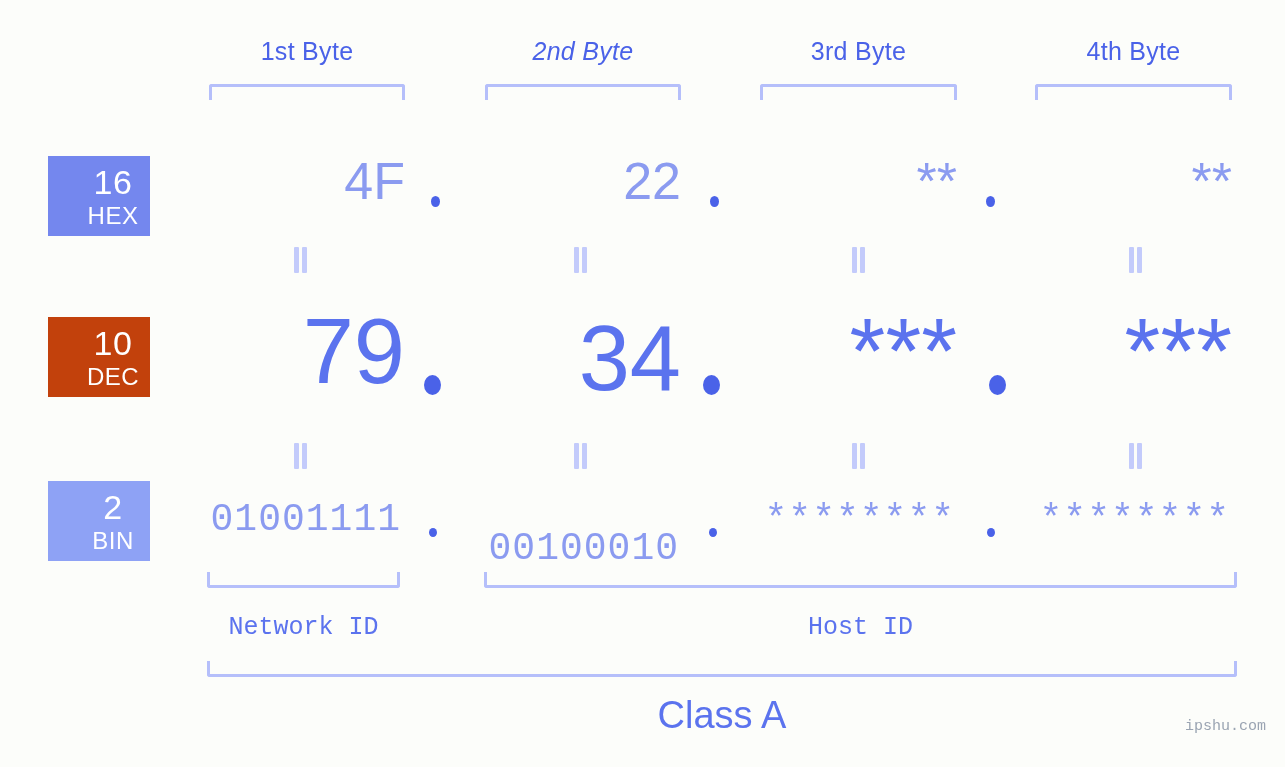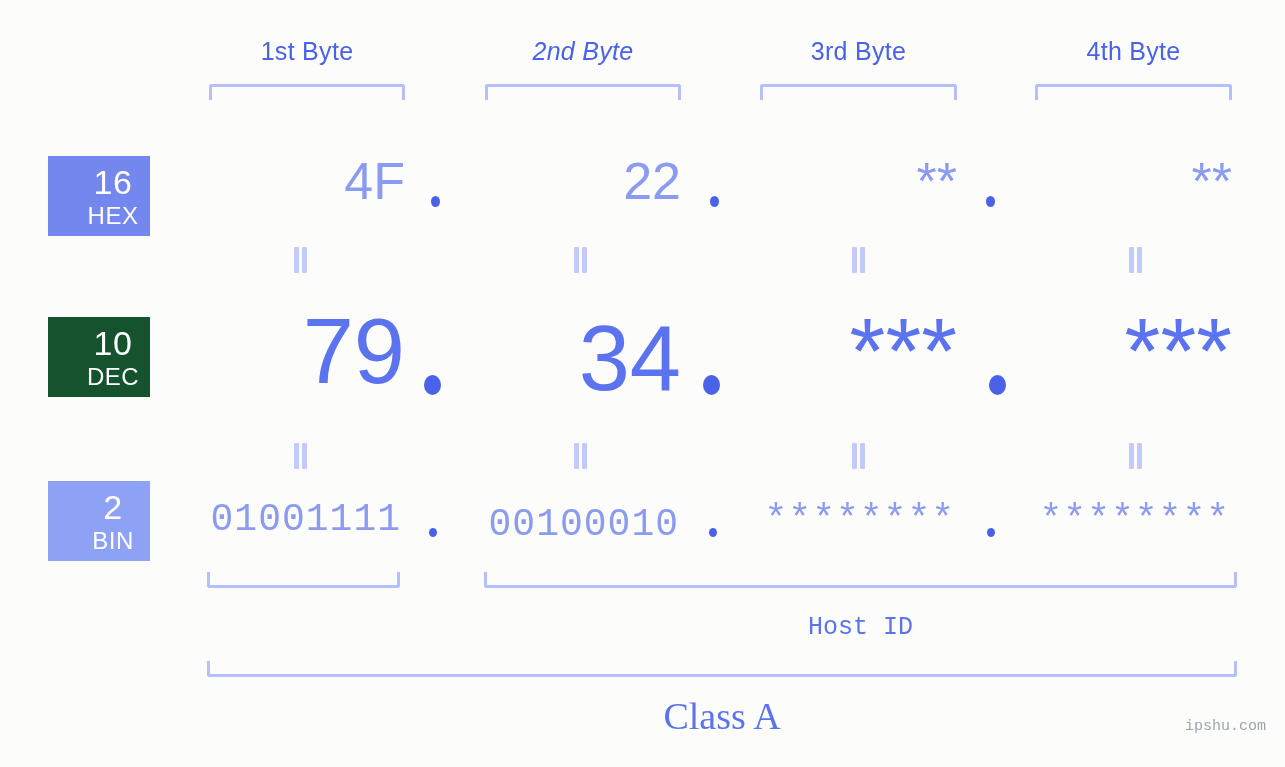--- a/index.html
+++ b/index.html
@@ -82,21 +82,21 @@
   .idlabel{
     position:absolute;
     font-family:"Liberation Mono", monospace;
     font-size:25px;
     color:#5b73ee;
     text-align:center;
     white-space:nowrap;
   }
   .classlabel{
     position:absolute;
-    font-family:Liberation Serif, serif;
+    font-family:Liberation Sans, sans-serif;
     font-size:38px;
     color:#5b73ee;
     text-align:center;
     white-space:nowrap;
   }
   .watermark{
     position:absolute;
     font-family:"Liberation Mono", monospace;
     font-size:15px;
     color:#9aa4b2;
@@ -143,21 +143,21 @@
     </div>
   <div class="eq" style="left:852px;top:247px;">
       <span class="a"></span>
       <span class="b"></span>
     </div>
   <div class="eq" style="left:1129px;top:247px;">
       <span class="a"></span>
       <span class="b"></span>
     </div>
 
-  <div class="badge" style="left:48px;top:317px;background:#14532d;">
+  <div class="badge" style="left:48px;top:317px;background:#c2410c;">
     <span class="num">10</span>
     <span class="sys">DEC</span>
   </div>
 
   <div class="decrow">
     <div class="val" style="left:209px;top:305px;width:196px;">79</div>
     <div class="dot big" style="left:424px;top:375px;"></div>
     <div class="val" style="left:485px;top:312px;width:196px;">34</div>
     <div class="dot big" style="left:703px;top:375px;"></div>
     <div class="val" style="left:760px;top:305px;width:197px;">***</div>
@@ -183,30 +183,31 @@
     </div>
 
   <div class="badge" style="left:48px;top:481px;background:#8ea2f5;">
     <span class="num">2</span>
     <span class="sys">BIN</span>
   </div>
 
   <div class="binrow">
     <div class="val" style="left:205px;top:501px;width:196px;">01001111</div>
     <div class="dot tiny" style="left:429px;top:528px;"></div>
-    <div class="val" style="left:483px;top:506px;width:196px;">00100010</div>
+    <div class="val" style="left:483px;top:530px;width:196px;">00100010</div>
     <div class="dot tiny" style="left:709px;top:528px;"></div>
     <div class="val" style="left:758px;top:501px;width:197px;">********</div>
     <div class="dot tiny" style="left:987px;top:528px;"></div>
     <div class="val" style="left:1033px;top:501px;width:197px;">********</div>
   </div>
 
   <div class="bracket up" style="left:207px;top:572px;width:193px;"></div>
   <div class="bracket up" style="left:484px;top:572px;width:753px;"></div>
 
+  <div class="idlabel" style="left:207px;top:613px;width:193px;">Network ID</div>
   <div class="idlabel" style="left:484px;top:613px;width:753px;">Host ID</div>
 
   <div class="bracket up" style="left:207px;top:661px;width:1030px;"></div>
   <div class="classlabel" style="left:207px;top:694px;width:1030px;">Class A</div>
 
   <div class="watermark" style="left:1185px;top:718px;">ipshu.com</div>
 
 </div>
 
 </body></html>

